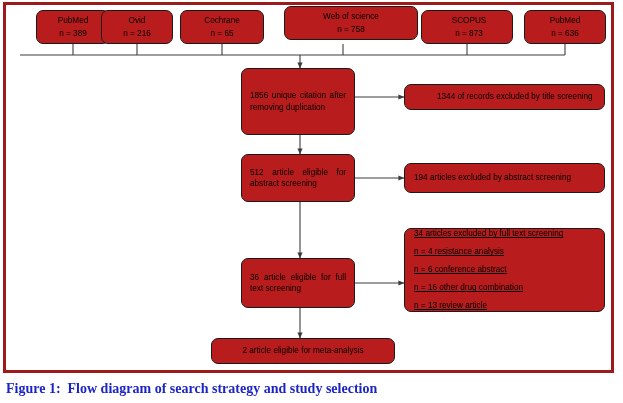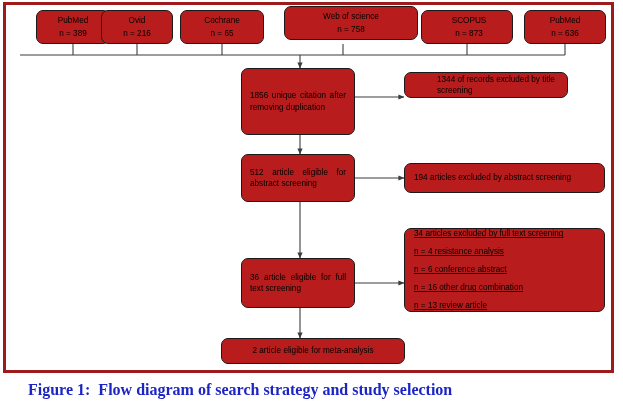--- a/index.html
+++ b/index.html
@@ -72,25 +72,24 @@
   .side { padding: 6px 9px; text-align: left; }
   .side .para { margin: 0; }
   .side .sub { margin: 0; margin-top: 6.5px; }
   .final { padding: 6px 8px; text-align: center; }
   
   #caption {
     position: absolute;
     left: 6px;
     top: 381px;
     font-family: "Liberation Serif", serif;
-    font-size: 16px;
+    font-size: 14px;
     font-weight: bold;
     color: #1c24c4;
     white-space: pre;
-    margin-left: 22px;
   }
 </style>
 </head>
 <body>
 
 <div id="page">
 
   <div id="figure-frame"></div>
 
   <div id="diagram">
@@ -161,25 +160,25 @@
     </div>
 
     <div class="node flow" style="left:241px; top:154px; width:114px; height:48px;">
       <p class="para">512 article eligible for abstract screening</p>
     </div>
 
     <div class="node flow" style="left:241px; top:258px; width:114px; height:50px;">
       <p class="para">36 article eligible for full text screening</p>
     </div>
 
-    <div class="node final" style="left:211px; top:338px; width:184px; height:26px;margin-left:10px;">
+    <div class="node final" style="left:211px; top:338px; width:184px; height:26px;">
       <p class="para">2 article eligible for meta-analysis</p>
     </div>
 
-    <div class="node side" style="left:404px; top:72px; width:164px; height:26px;padding-left:32px;">
+    <div class="node side" style="left:404px; top:84px; width:201px; height:26px;padding-left:32px;">
       <p class="para">1344 of records excluded by title screening</p>
     </div>
 
     <div class="node side" style="left:404px; top:163px; width:201px; height:30px;">
       <p class="para">194 articles excluded by abstract screening</p>
     </div>
 
     <div class="node side" style="left:404px; top:228px; width:201px; height:84px;text-decoration:underline;">
       <p class="para">34 articles excluded by full text screening</p>
       <p class="sub">n = 4 resistance analysis</p>

